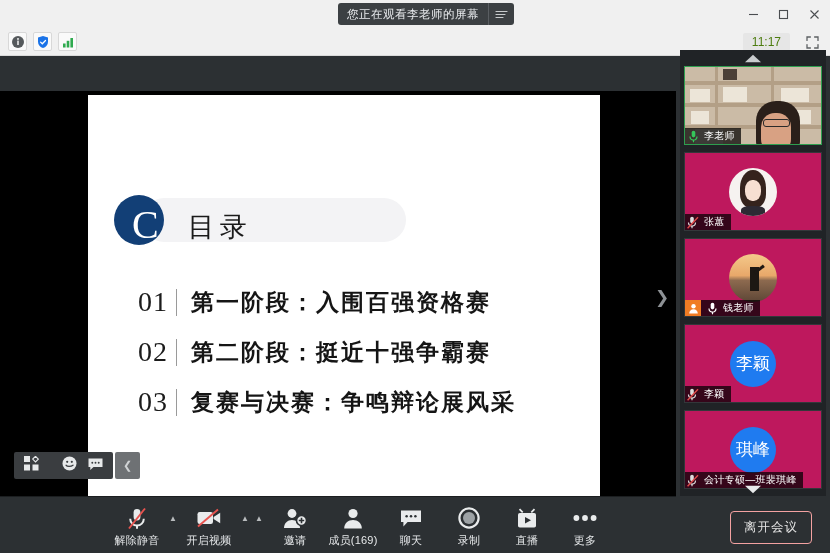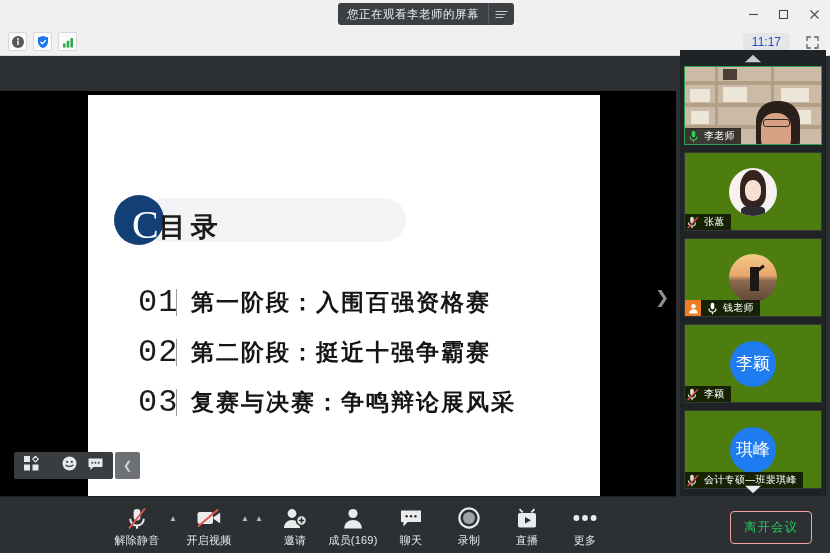--- a/index.html
+++ b/index.html
@@ -45,21 +45,21 @@
   .tb-left { display: flex; align-items: center; gap: 6px; padding-left: 8px; }
   .tb-icon {
     width: 19px; height: 19px; border: 1px solid #d8d8d8; background: #fafafa;
     border-radius: 2px; display: flex; align-items: center; justify-content: center;
   }
   .tb-right {
     position: absolute; right: 6px; top: 0; height: 28px;
     display: flex; align-items: center; gap: 0px;
   }
   .clock {
-    font-size: 12px; color: #1d4ed8; padding: 2px 9px;
+    font-size: 12px; color: #4d7c0f; padding: 2px 9px;
     background: #e6e6e6; border-radius: 2px; margin-right: 10px;
     font-family: "Liberation Sans", sans-serif;
   }
   .viewsel {
     display: flex; align-items: center; gap: 5px; background: #e6e6e6;
     border-radius: 2px; padding: 3px 8px; font-size: 12px; color: #2f3234;
     margin-right: 8px;
   }
   .viewsel .caret { font-size: 8px; color: #5c6063; margin-left: 4px; }
   .fsbtn {
@@ -99,29 +99,29 @@
     font-family: "Liberation Serif", serif; color: #1a1a1a;
     white-space: nowrap;
   }
   .head-text .c-letter {
     font-size: 40px; color: #ffffff; line-height: 1; position: relative; top: 2px;
   }
   .head-text .rest {
     font-size: 29px; letter-spacing: 1.5px; line-height: 1;
   }
   .head-text .cn {
-    font-size: 27px; margin-left: 0; letter-spacing: 5px;
-    font-weight: bold; line-height: 1;
+    font-size: 27px; margin-left: 29px; letter-spacing: 5px;
+    font-weight: normal; line-height: 1;
   }
 
   .items { position: absolute; left: 50px; top: 182px; }
   .item { display: flex; align-items: center; height: 50px; }
   .item .num {
-    font-family: Liberation Mono, monospace; font-size: 32px; color: #1b1b1b;
-    width: 38px; letter-spacing: 1px; text-align: right;
+    font-family: Liberation Serif, serif; font-size: 28px; color: #1b1b1b;
+    width: 38px; letter-spacing: 1px;
   }
   .item .bar {
     width: 1px; height: 27px; background: #9a9a9a; margin-right: 14px;
   }
   .item .txt {
     font-family: "Liberation Serif", serif; font-size: 23px; font-weight: bold;
     color: #151515; letter-spacing: 2px; white-space: nowrap;
   }
 
   
@@ -156,21 +156,21 @@
     height: 16px; display: flex; align-items: center; justify-content: center;
     color: #c9ccce; font-size: 9px;
   }
   .strip-down {
     position: absolute; left: 0; bottom: 0; width: 146px; height: 14px;
     display: flex; align-items: center; justify-content: center;
     color: #c9ccce; font-size: 9px; background: transparent;
   }
   .tile {
     position: relative; width: 138px; height: 79px; margin: 0 auto 7px auto;
-    background: #4d7c0f; border: 1px solid #33373a; overflow: hidden;
+    background: #be185d; border: 1px solid #33373a; overflow: hidden;
   }
   .tile.active { border: 1px solid #2e9e4f; }
   .tile-name {
     position: absolute; left: 0; bottom: 0; height: 16px;
     display: flex; align-items: center; background: rgba(0,0,0,.72);
     padding-right: 6px; gap: 3px;
   }
   .tile-name .nm {
     color: #ffffff; font-size: 10px; letter-spacing: .3px; white-space: nowrap;
   }
@@ -261,21 +261,21 @@
     font-size: 11px; color: #e6e8ea; margin-top: 3px; white-space: nowrap;
     letter-spacing: .2px;
   }
   .ctrl.muted .lb { color: #e6e8ea; }
   .caretup {
     color: #b9bcbe; font-size: 8px; align-self: center; padding: 0 0 14px 0;
     width: 14px; text-align: center;
   }
   .leave {
     position: absolute; right: 18px; top: 14px;
-    border: 1px solid #f4a2a2; border-radius: 4px; color: #22c55e;
+    border: 1px solid #f4a2a2; border-radius: 4px; color: #e5e5e5;
     font-size: 12.5px; padding: 7px 13px; letter-spacing: 1px;
     background: transparent;
   }
   .divider-left {
     position: absolute; left: 0; bottom: 56px; width: 676px; height: 1px;
     background: #1b1e20;
   }
 </style>
 </head>
 <body>

